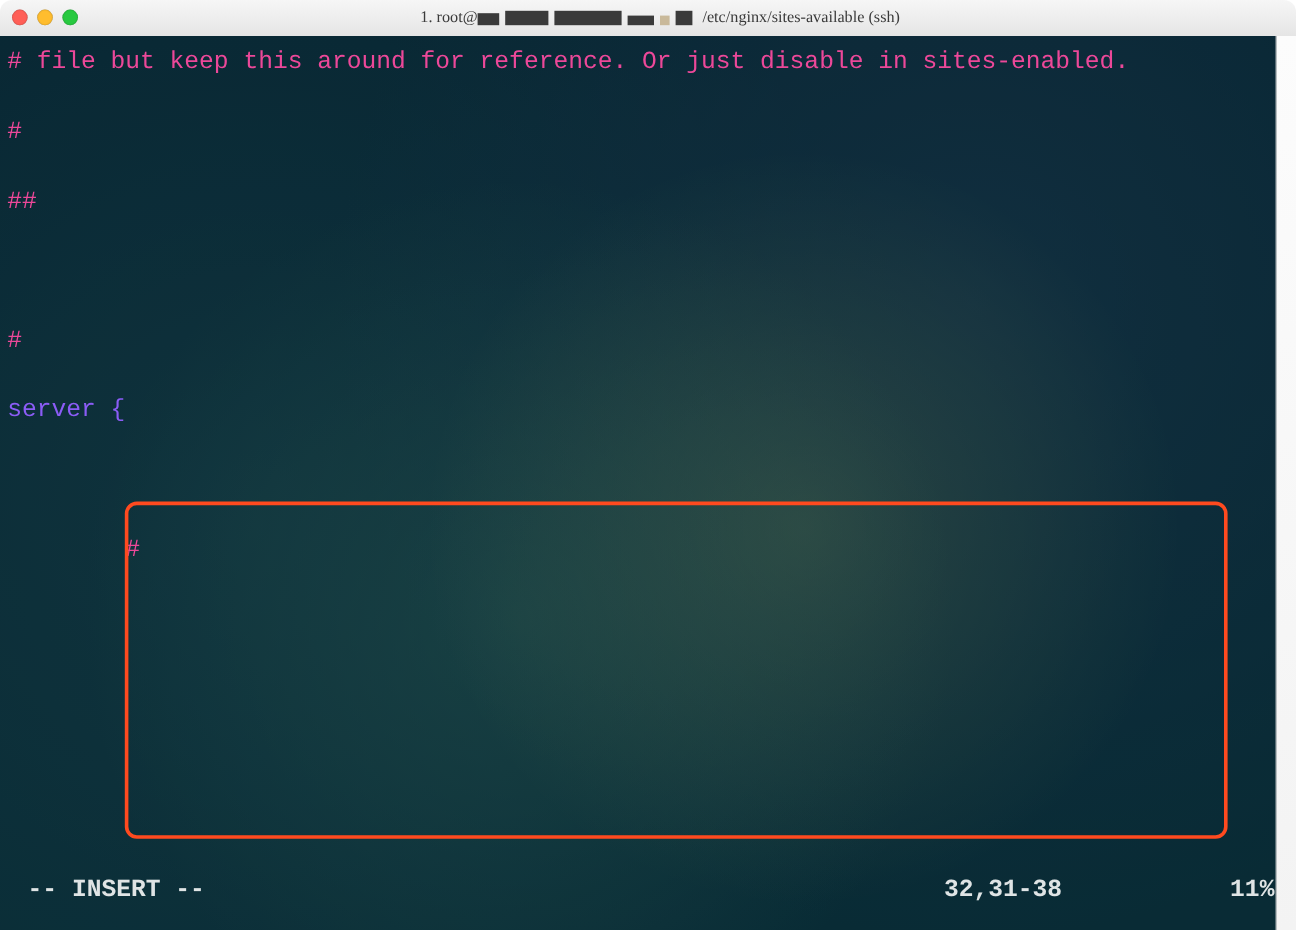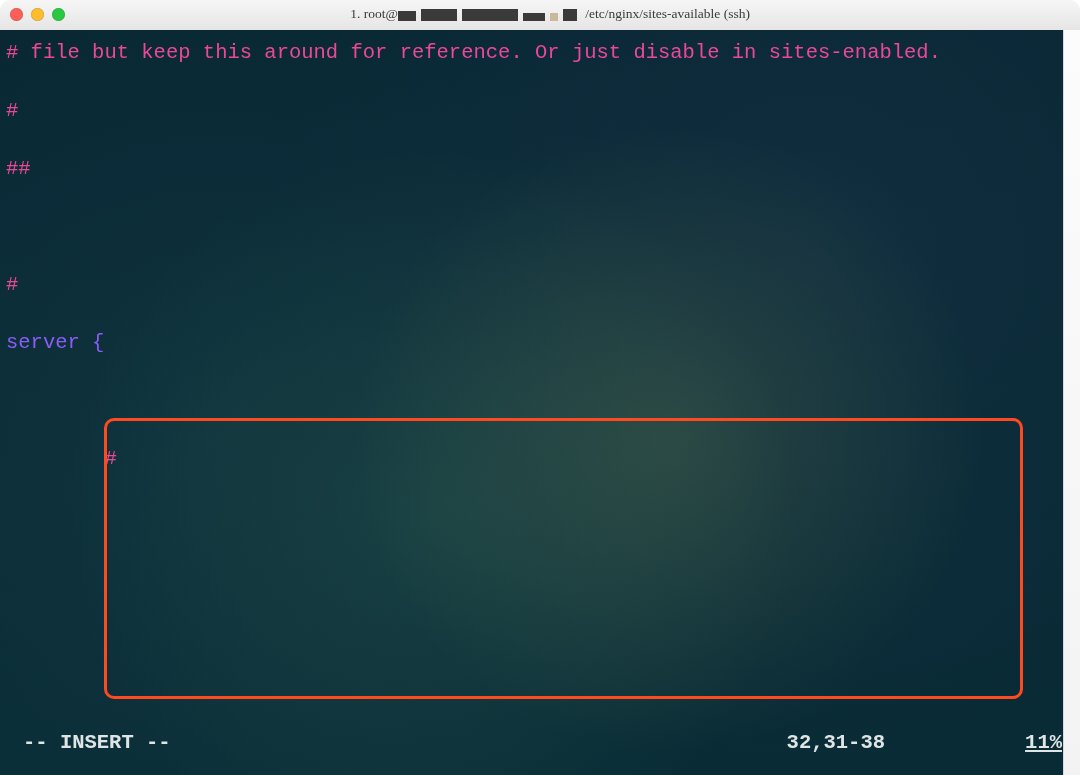--- a/index.html
+++ b/index.html
@@ -133,21 +133,21 @@
     height: 29px;
     padding: 0 6px 0 6px;
     font-size: 20.5px;
     line-height: 29px;
     color: #dfe4e5;
     font-weight: 600;
     margin-left: 17px;
   }
   .status-line .mode { position: absolute; left: 6px; }
   .status-line .pos  { position: absolute; right: 195px; }
-  .status-line .pct  { position: absolute; right: 18px; text-decoration: underline; }
+  .status-line .pct  { position: absolute; right: 18px; }
 
   .scrollbar {
     position: absolute;
     top: 30px;
     right: 0;
     width: 16px;
     bottom: 0;
     background: linear-gradient(#fcfcfc, #f3f3f3);
     border-left: 1px solid #d9d9d9;
   }

